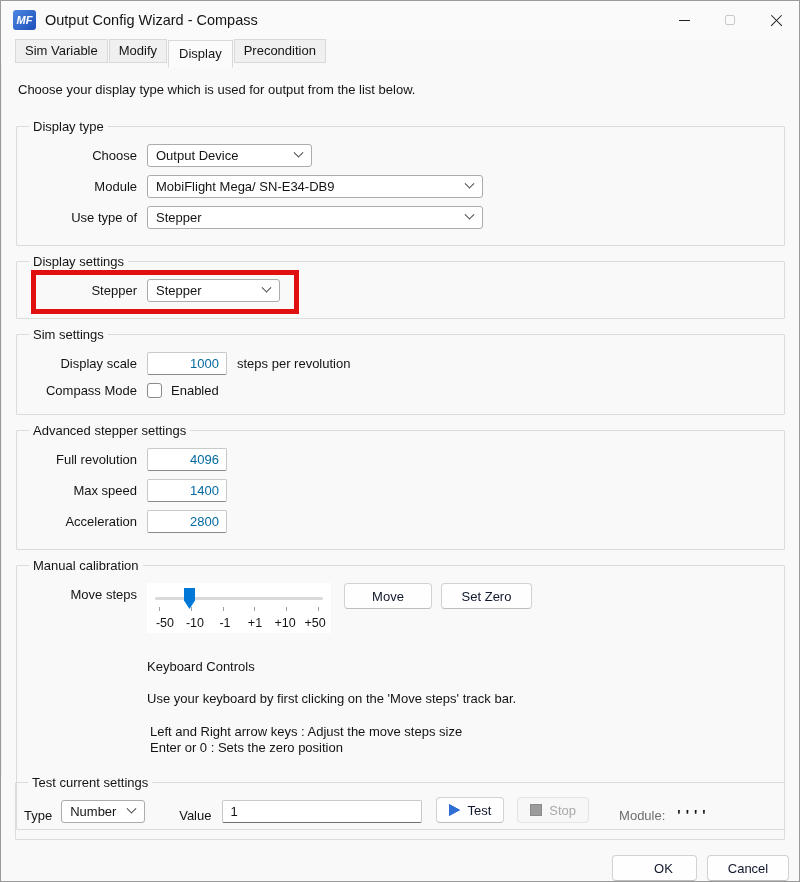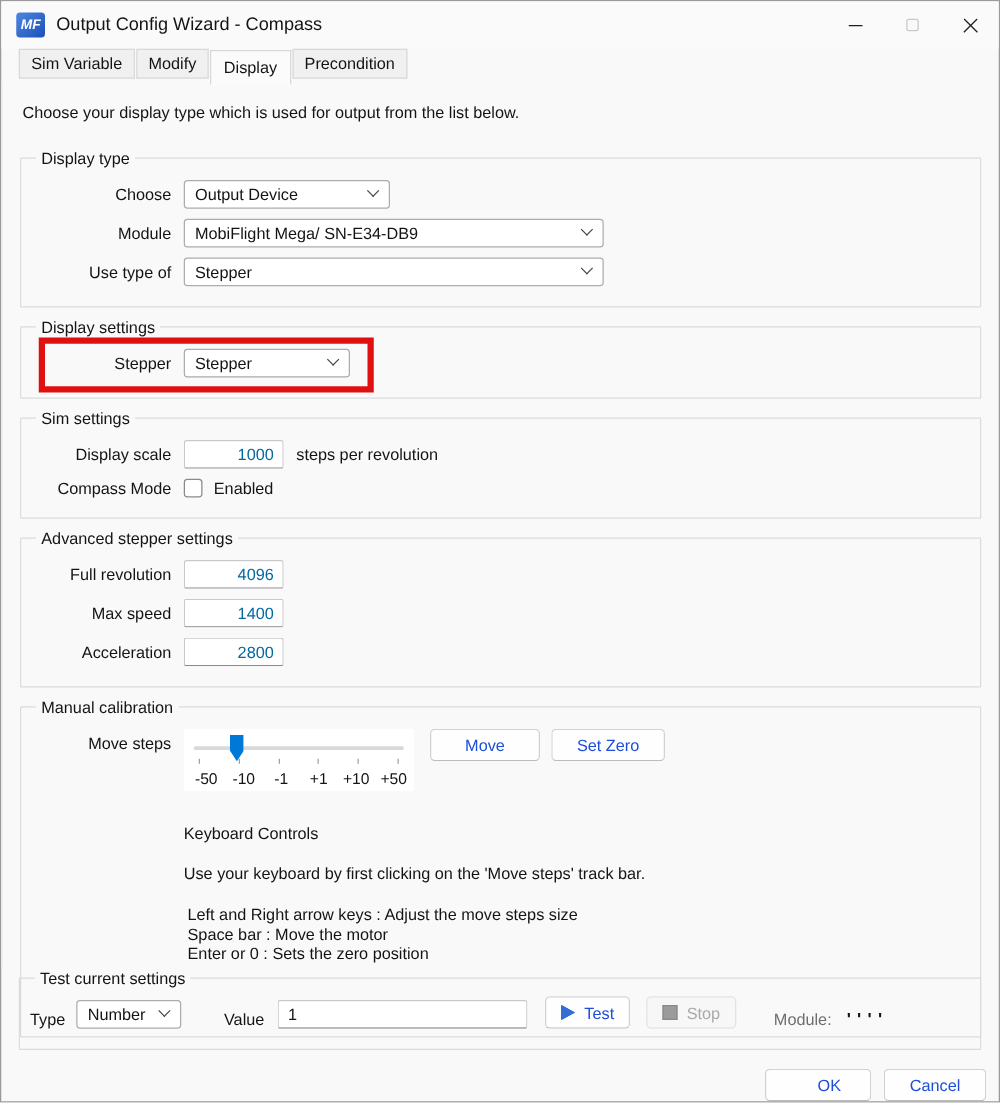--- a/index.html
+++ b/index.html
@@ -100,21 +100,21 @@
     position:absolute; left:29px; top:-9px; width:11px; height:21px; background:#0078d7;
     clip-path:polygon(0 0,100% 0,100% 60%,50% 100%,0 60%);
   }
   .ticks-row { display:flex; justify-content:space-between; padding:0 12px; height:5px; }
   .tickmark { width:1px; height:4px; background:#9f9f9f; }
   .tick-labels { display:flex; justify-content:flex-end; margin-top:4px; font-size:12.5px; padding:0 1px; }
   .tick-labels span { width:30px; text-align:center; }
 
   
   .btn {
-    height:26px; padding:0 18px; background:#fefefe; color:#1d4ed8;
+    height:26px; padding:0 18px; background:#fefefe; color:#0f172a;
     border:1px solid #d2d2d2; border-bottom-color:#bdbdbd; border-radius:4px;
     font:13px "Liberation Sans","DejaVu Sans",sans-serif;
     display:inline-flex; align-items:center; justify-content:center; cursor:default;
   }
   .btn-move { margin-left:13px; width:88px; }
   .btn-setzero { margin-left:9px; width:91px; }
 
   
   .kb-block { margin-left:122px; }
   .kb-title { margin:26px 0 0; }
@@ -274,21 +274,20 @@
         </div>
         <button class="btn btn-move">Move</button>
         <button class="btn btn-setzero">Set Zero</button>
       </div>
 
       <div class="kb-block">
         <div class="kb-title">Keyboard Controls</div>
         <div class="kb-intro">Use your keyboard by first clicking on the 'Move steps' track bar.</div>
         <div class="kb-lines">
           <div>Left and Right arrow keys : Adjust the move steps size</div>
-          <div>Space bar : Move the motor</div>
           <div>Enter or 0 : Sets the zero position</div>
         </div>
       </div>
     </fieldset>
   </div>
 
   <fieldset class="group group-test">
     <legend>Test current settings</legend>
     <div class="test-row">
       <span class="lbl" style="margin-right:9px;">Type</span>

